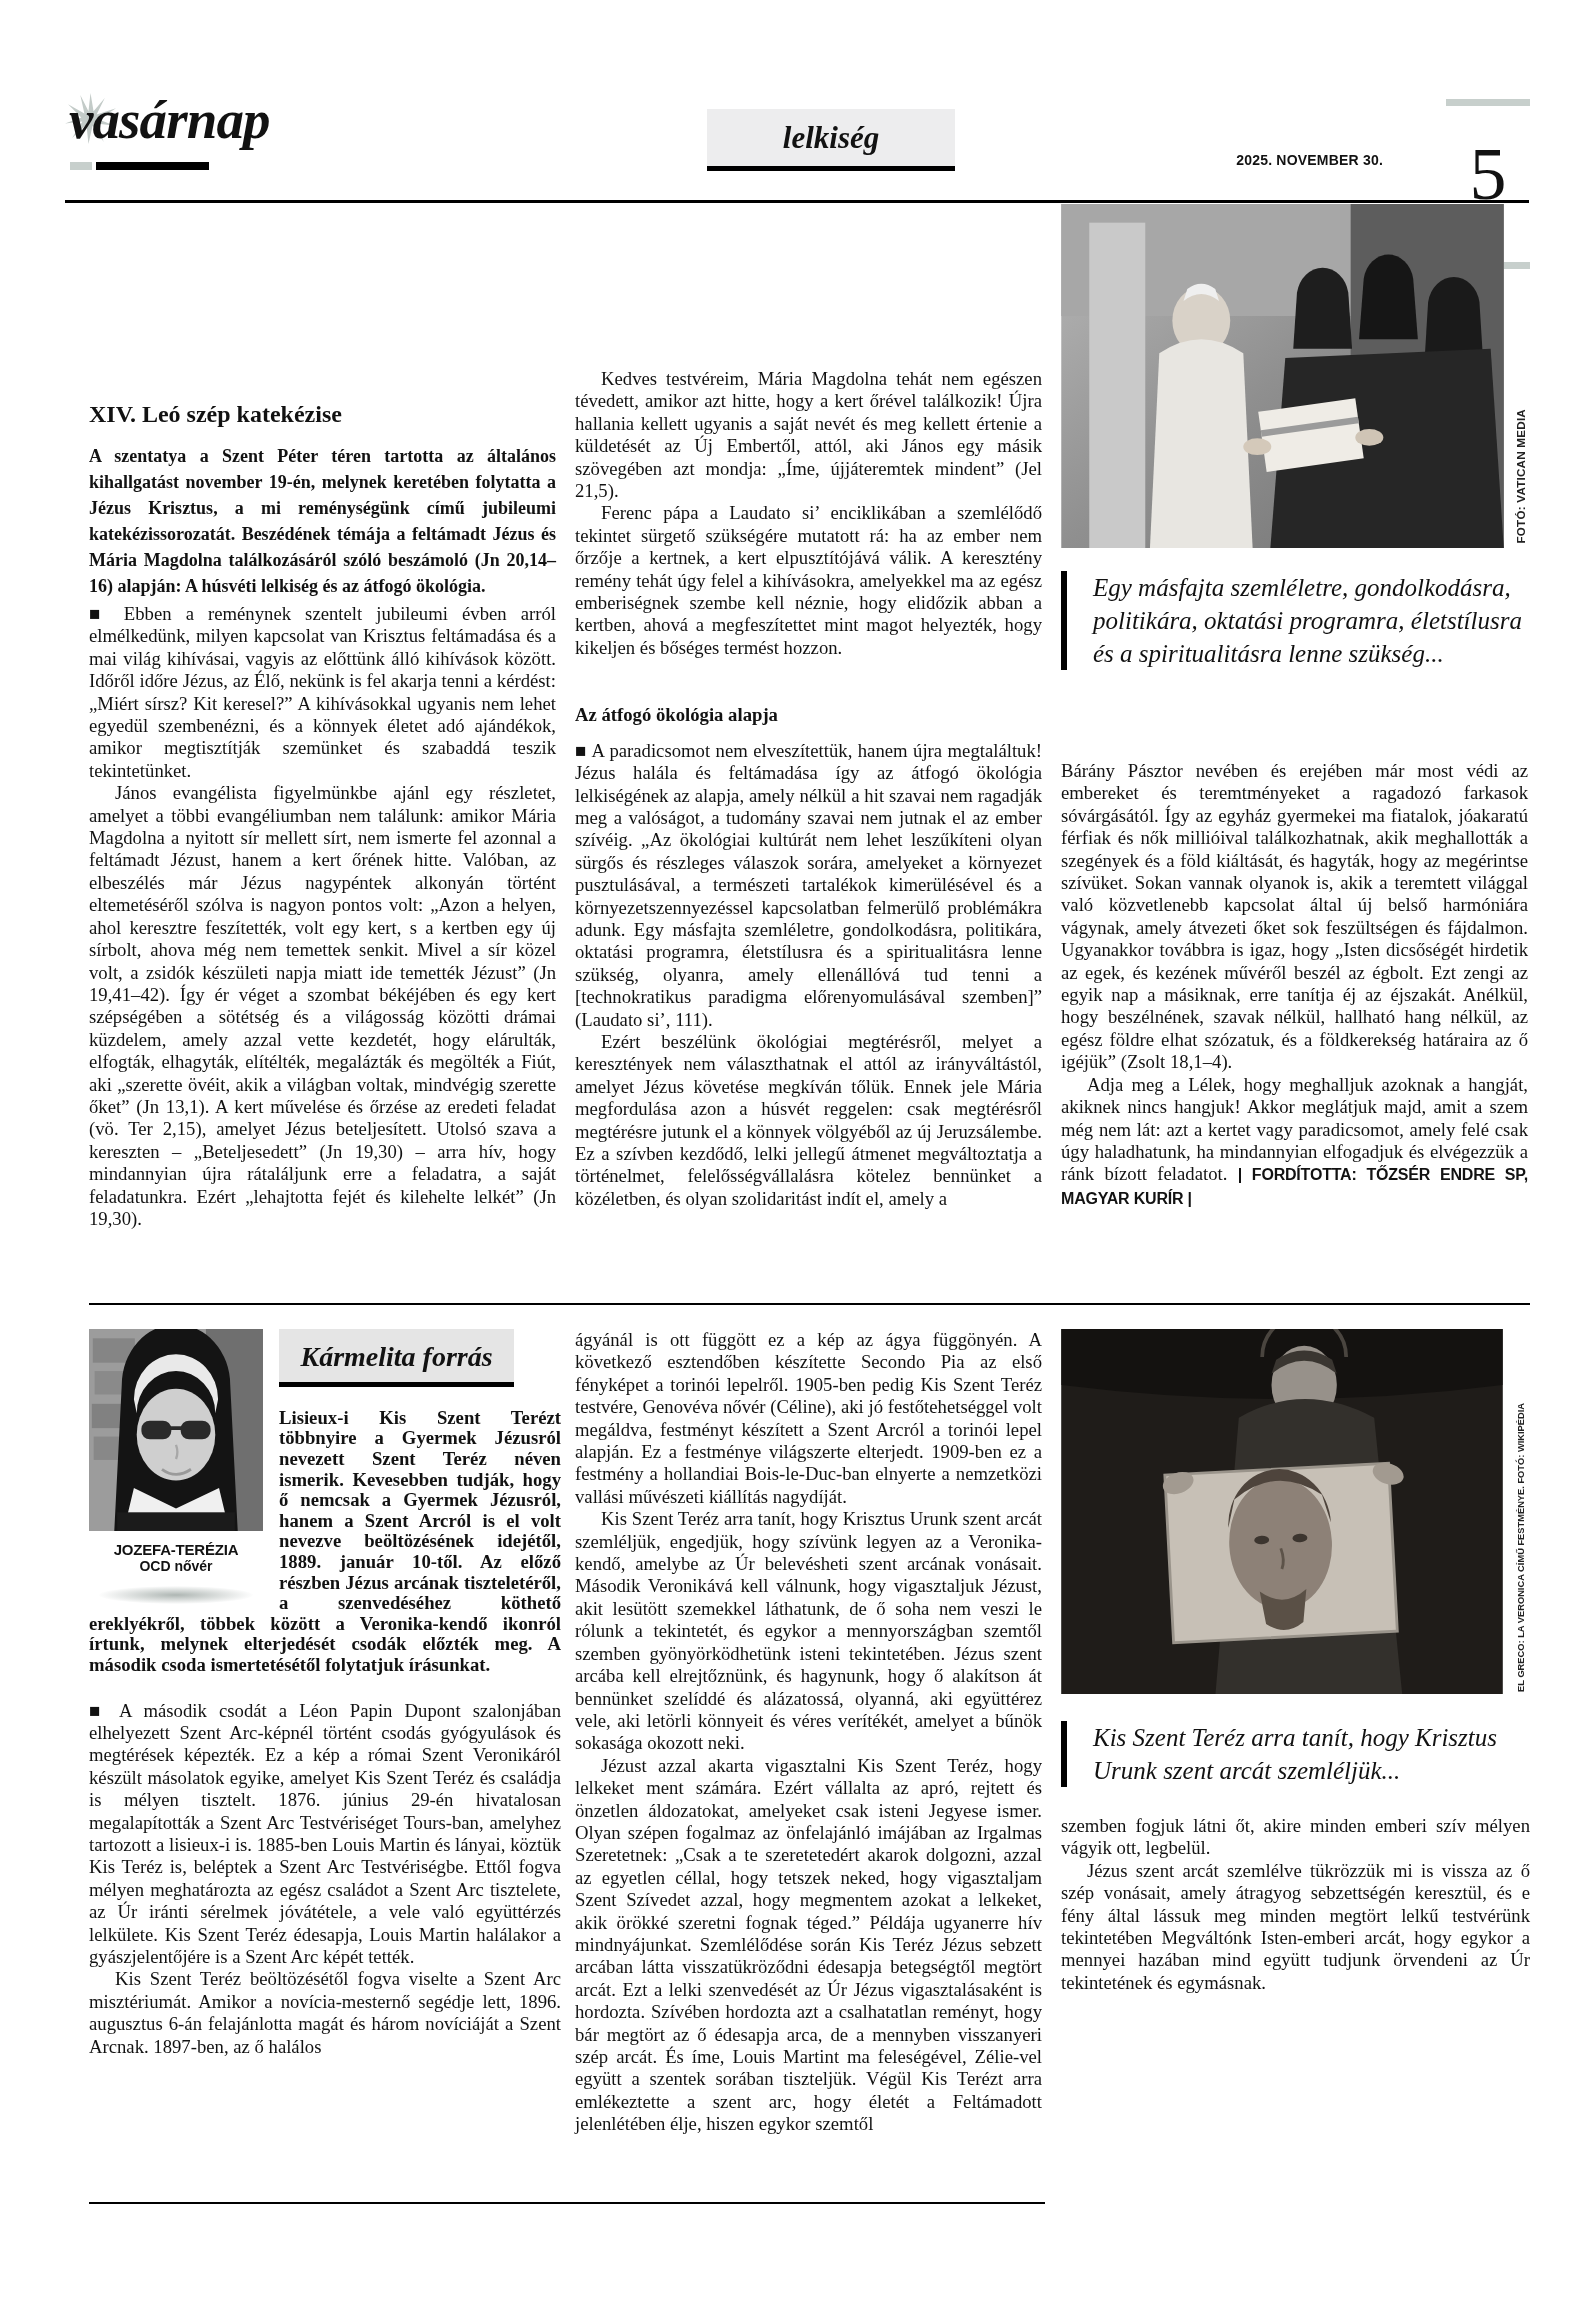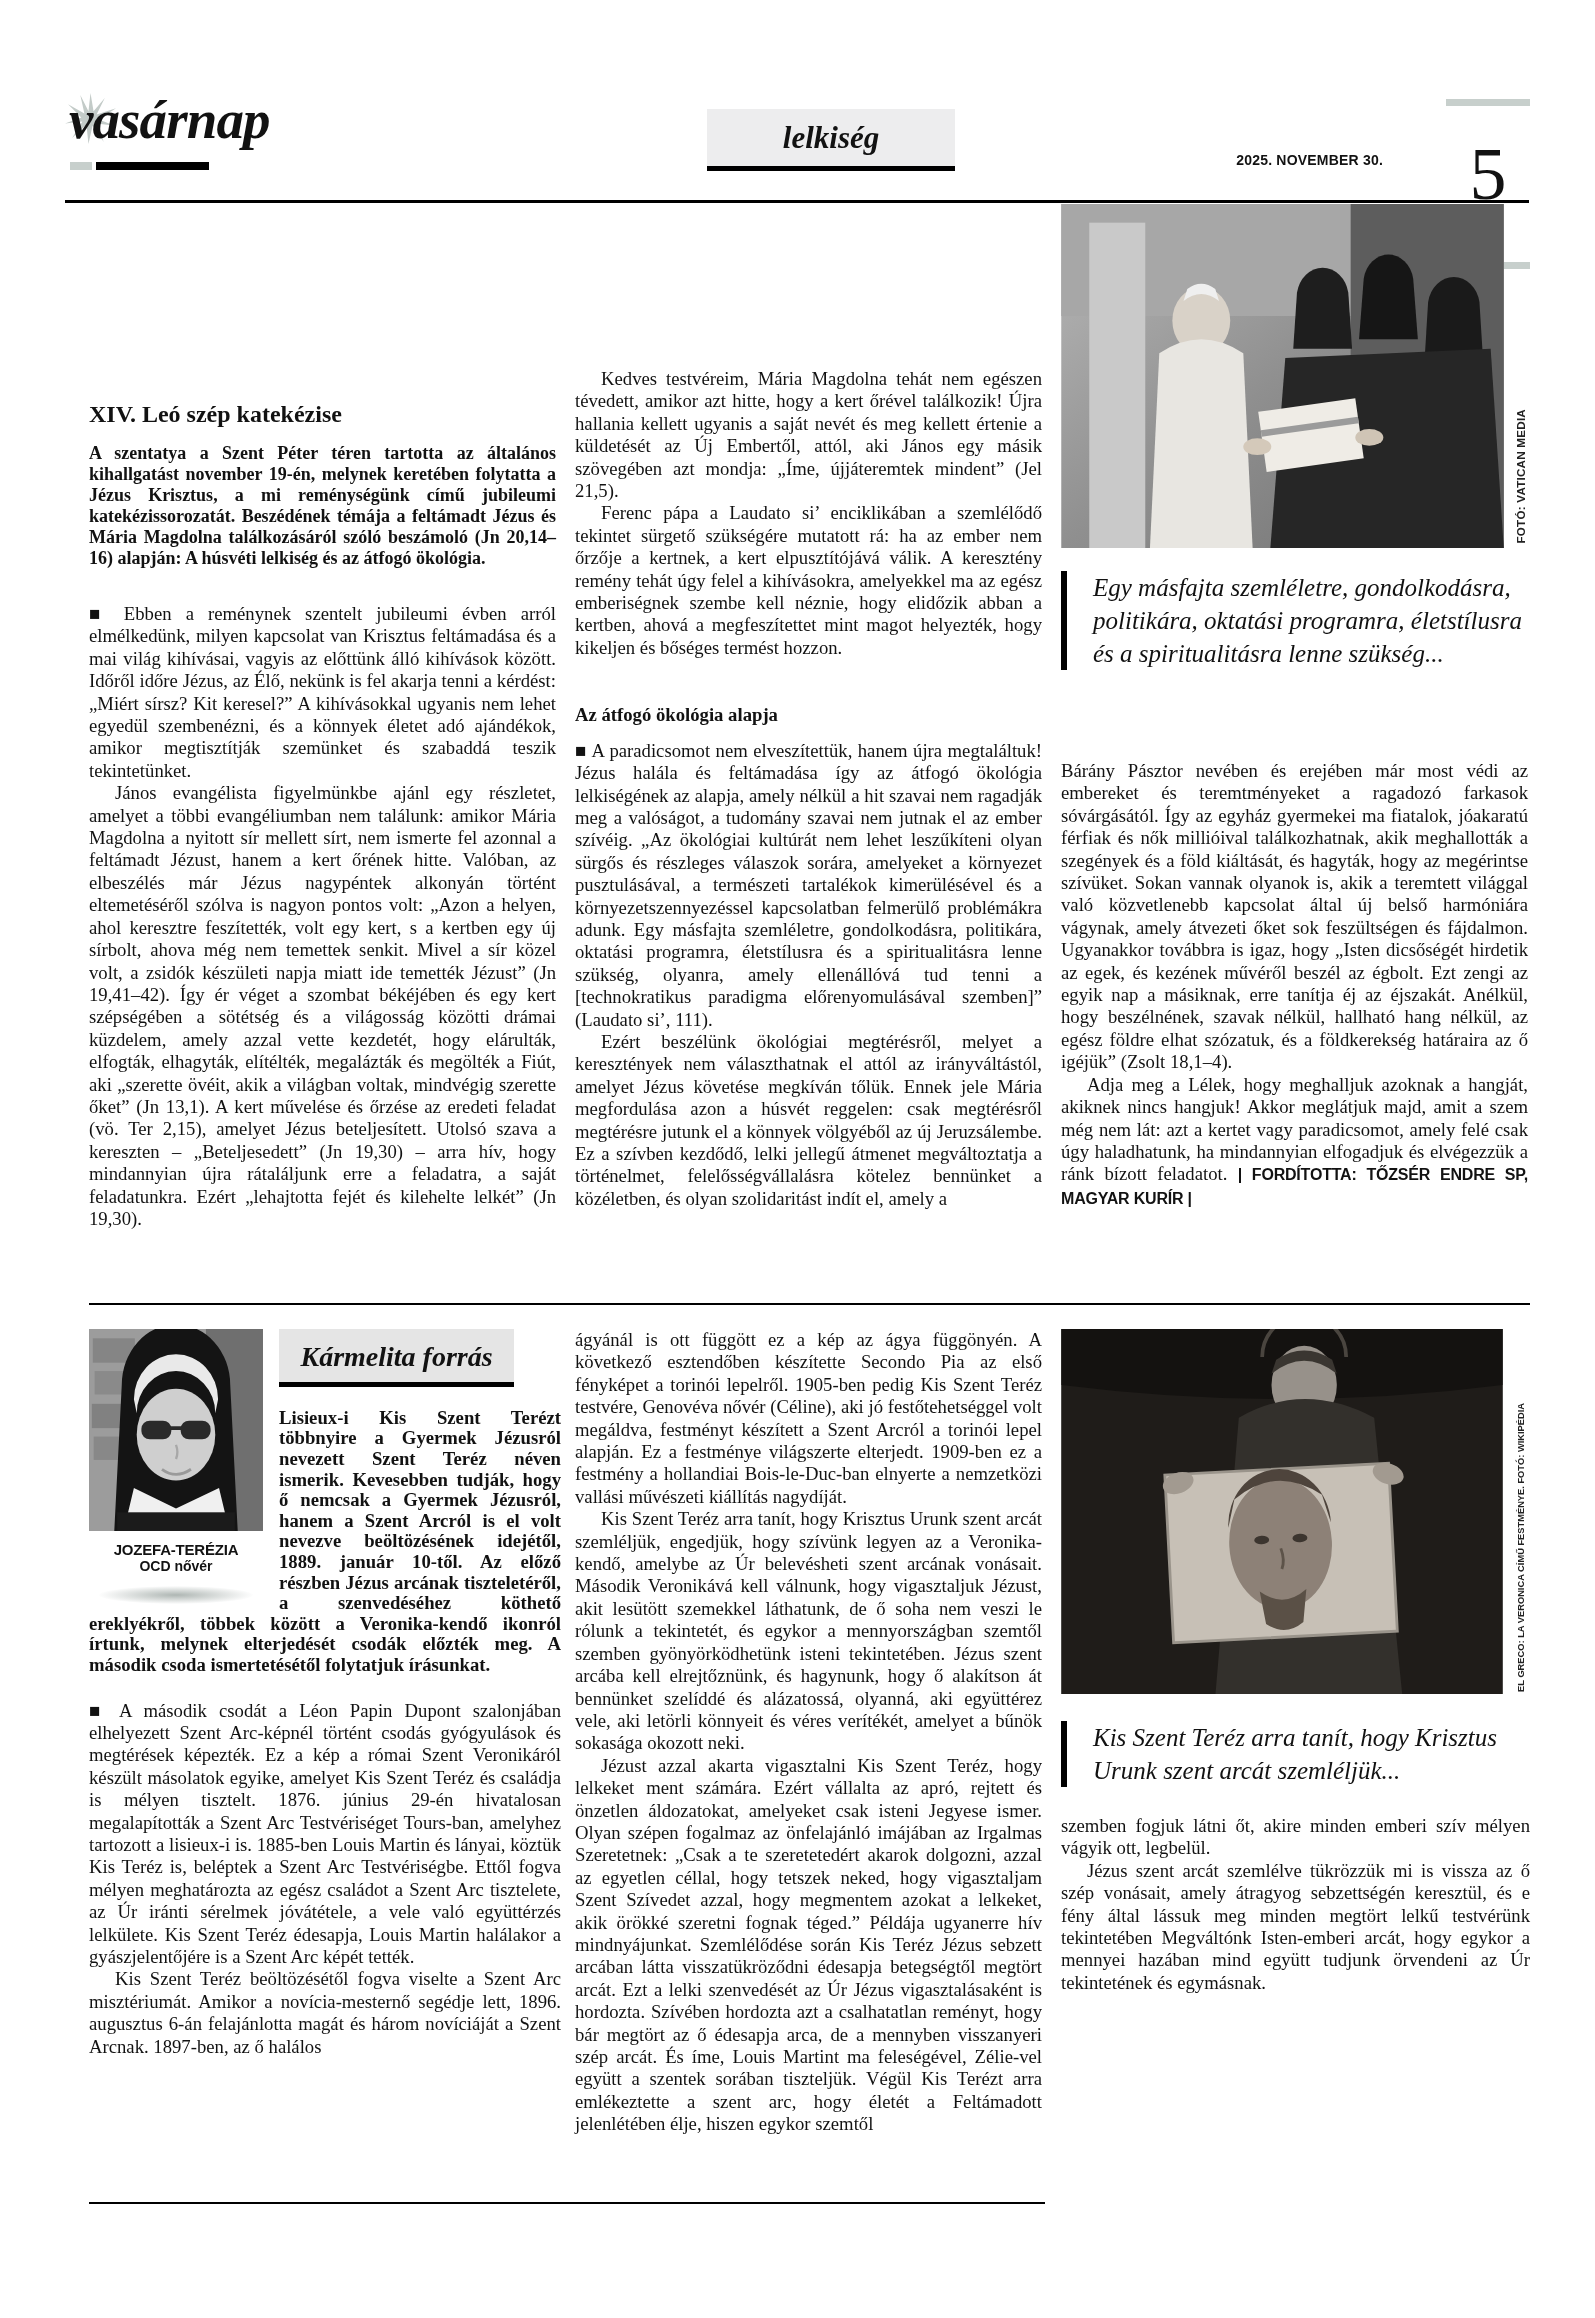--- a/index.html
+++ b/index.html
@@ -24,21 +24,21 @@
   .page-number{left:1446px;top:104px;width:84px;text-align:center;font-size:74px;line-height:1.9;}
   .header-rule{left:65px;top:200px;width:1464px;height:3.3px;background:#000;}
 
   
   .bodytext p{margin:0;font-size:18.7px;line-height:22.4px;text-align:justify;}
   .bodytext p.ind{text-indent:26px;}
   .headline{left:89px;top:216px;width:967px;font-weight:bold;font-size:57px;
             line-height:60px;letter-spacing:-1.4px;}
   .kicker1{left:89px;top:401px;font-weight:bold;font-size:24px;}
   .lead1{left:89px;top:443px;width:467px;}
-  .lead1 p{margin:0;font-weight:bold;font-size:18px;line-height:21px;text-align:justify;}
+  .lead1 p{margin:0;font-weight:bold;font-size:18px;line-height:26px;text-align:justify;}
   .a1c1{left:89px;top:603px;width:467px;}
   .a1c2{left:575px;top:368px;width:467px;}
   .subhead{font-weight:bold;font-size:27px;line-height:30px;margin:45px 0 13px 0 !important;
            text-align:left;text-indent:0 !important;}
   .a1c3{left:1061px;top:760px;width:467px;}
   .pullquote{font-style:italic;font-size:25px;line-height:33px;border-left:6px solid #000;
              padding-left:26px;}
   .pq1{left:1061px;top:571px;width:435px;}
   .byline{font-family:"Liberation Sans","DejaVu Sans",sans-serif;font-weight:bold;
           font-size:16px;letter-spacing:-0.2px;}

